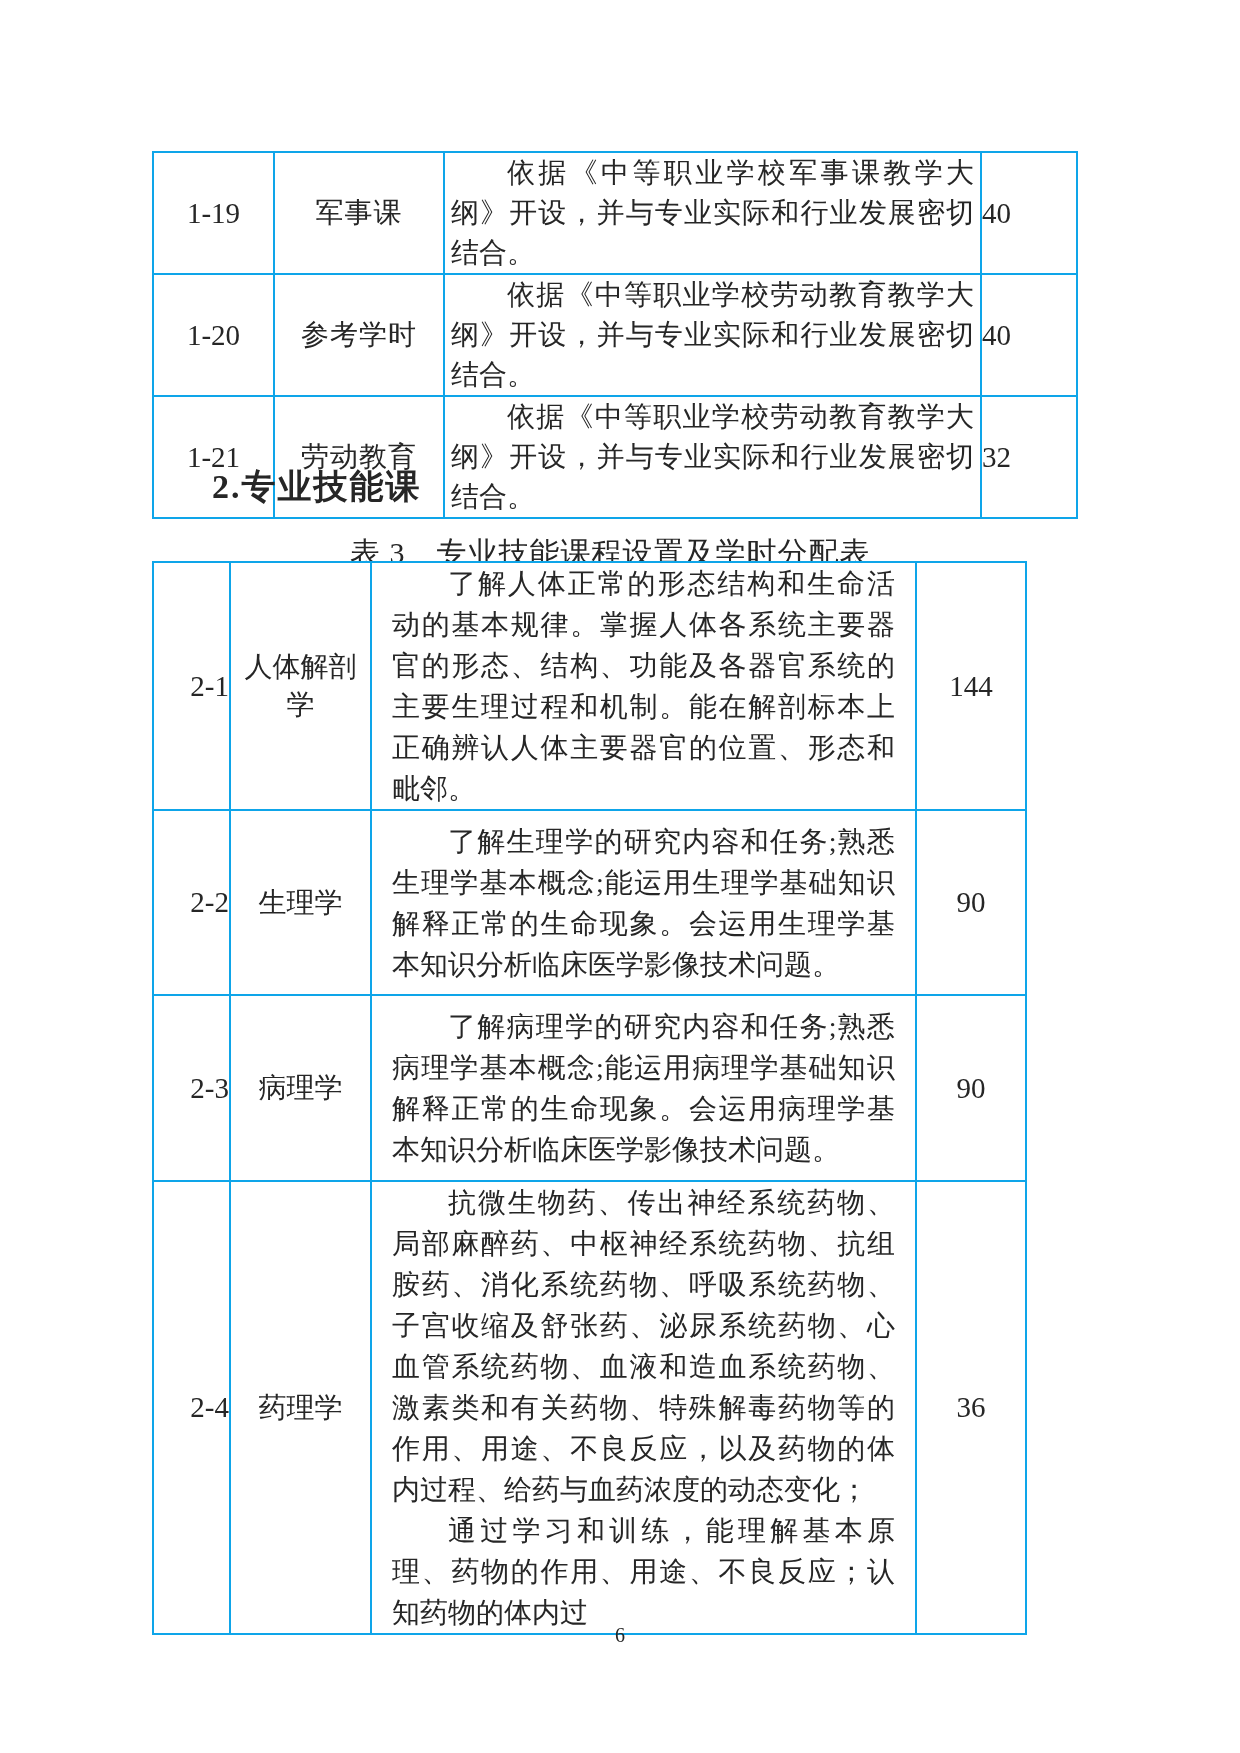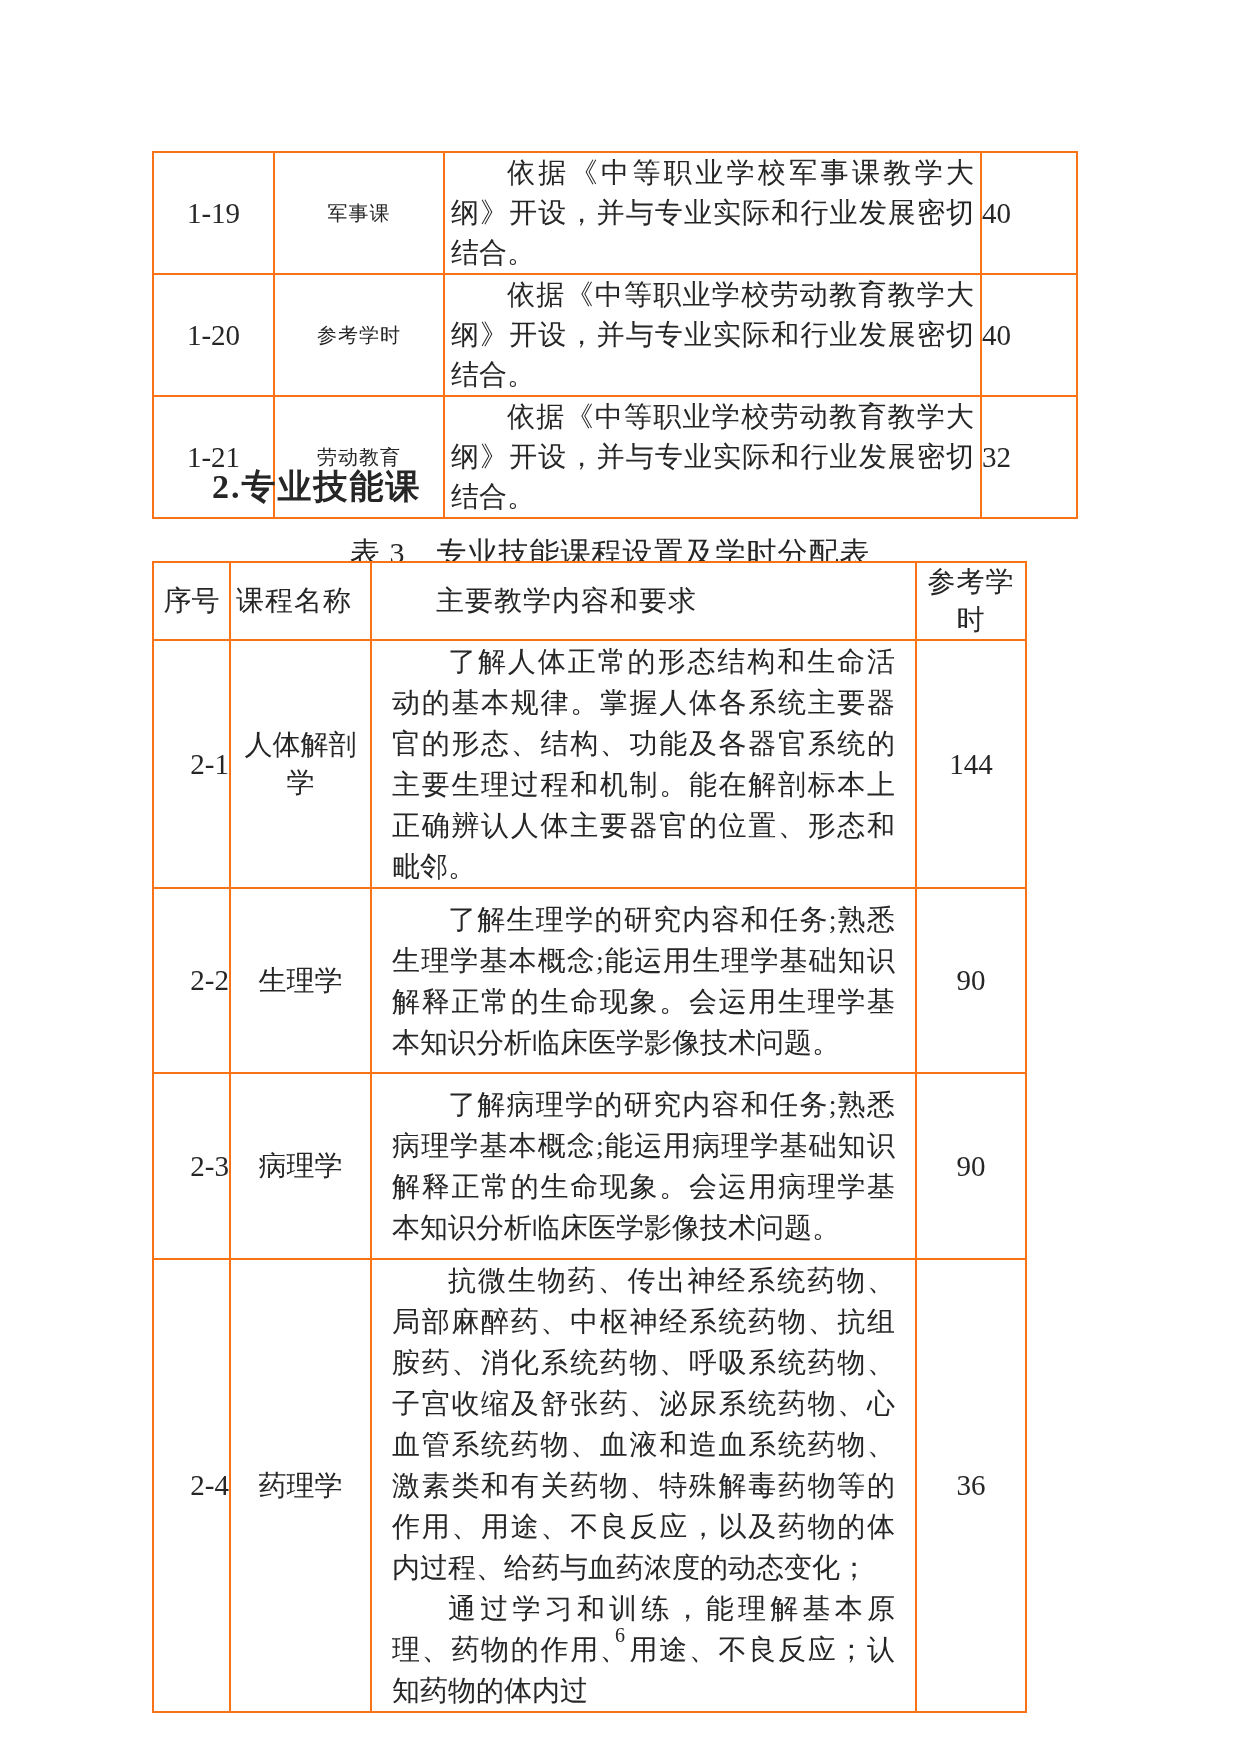--- a/index.html
+++ b/index.html
@@ -17,30 +17,30 @@
     font-family: "Liberation Serif", "DejaVu Serif", serif;
     overflow: hidden;
   }
   table.doc-table {
     position: absolute;
     border-collapse: collapse;
     table-layout: fixed;
     background: #ffffff;
   }
   table.doc-table td, table.doc-table th {
-    border: 2px solid #f97316;
+    border: 2px solid #0ea5e9;
     padding: 0;
     vertical-align: middle;
     font-weight: normal;
     overflow: hidden;
   }
   
   .top-table { left: 152px; top: 151px; width: 924px; }
   .top-table td.c-no   { text-align: center; font-size: 29px; }
-  .top-table td.c-name { text-align: center; font-size: 20px; letter-spacing: 1px; }
+  .top-table td.c-name { text-align: center; font-size: 28px; letter-spacing: 1px; }
   .top-table td.c-desc { font-size: 28px; }
   .top-table td.c-desc p {
     margin: 0;
     padding: 0 6px;
     line-height: 40px;
     text-align: justify;
     text-align-last: left;
     text-indent: 2em;
   }
   .top-table td.c-hours { text-align: left; font-size: 29px; }
@@ -136,26 +136,20 @@
   <div class="table-caption">表 3　专业技能课程设置及学时分配表</div>
 
   <table class="doc-table skill-table">
     <colgroup>
       <col style="width:77px">
         <col style="width:141px">
         <col style="width:545px">
         <col style="width:110px">
     </colgroup>
     <tbody>
-        <tr style="height:47px">
-      <th class="h-no">序号</th>
-      <th class="h-name">课程名称</th>
-      <th class="h-content">主要教学内容和要求</th>
-      <th class="h-hours">参考学时</th>
-    </tr>
     <tr style="height:197px">
       <td class="c-no">2-1</td>
       <td class="c-name">人体解剖学</td>
       <td class="c-content">
         <p>了解人体正常的形态结构和生命活动的基本规律。掌握人体各系统主要器官的形态、结构、功能及各器官系统的主要生理过程和机制。能在解剖标本上正确辨认人体主要器官的位置、形态和毗邻。</p>
       </td>
       <td class="c-hours">144</td>
     </tr>
     <tr style="height:185px">
       <td class="c-no">2-2</td>

